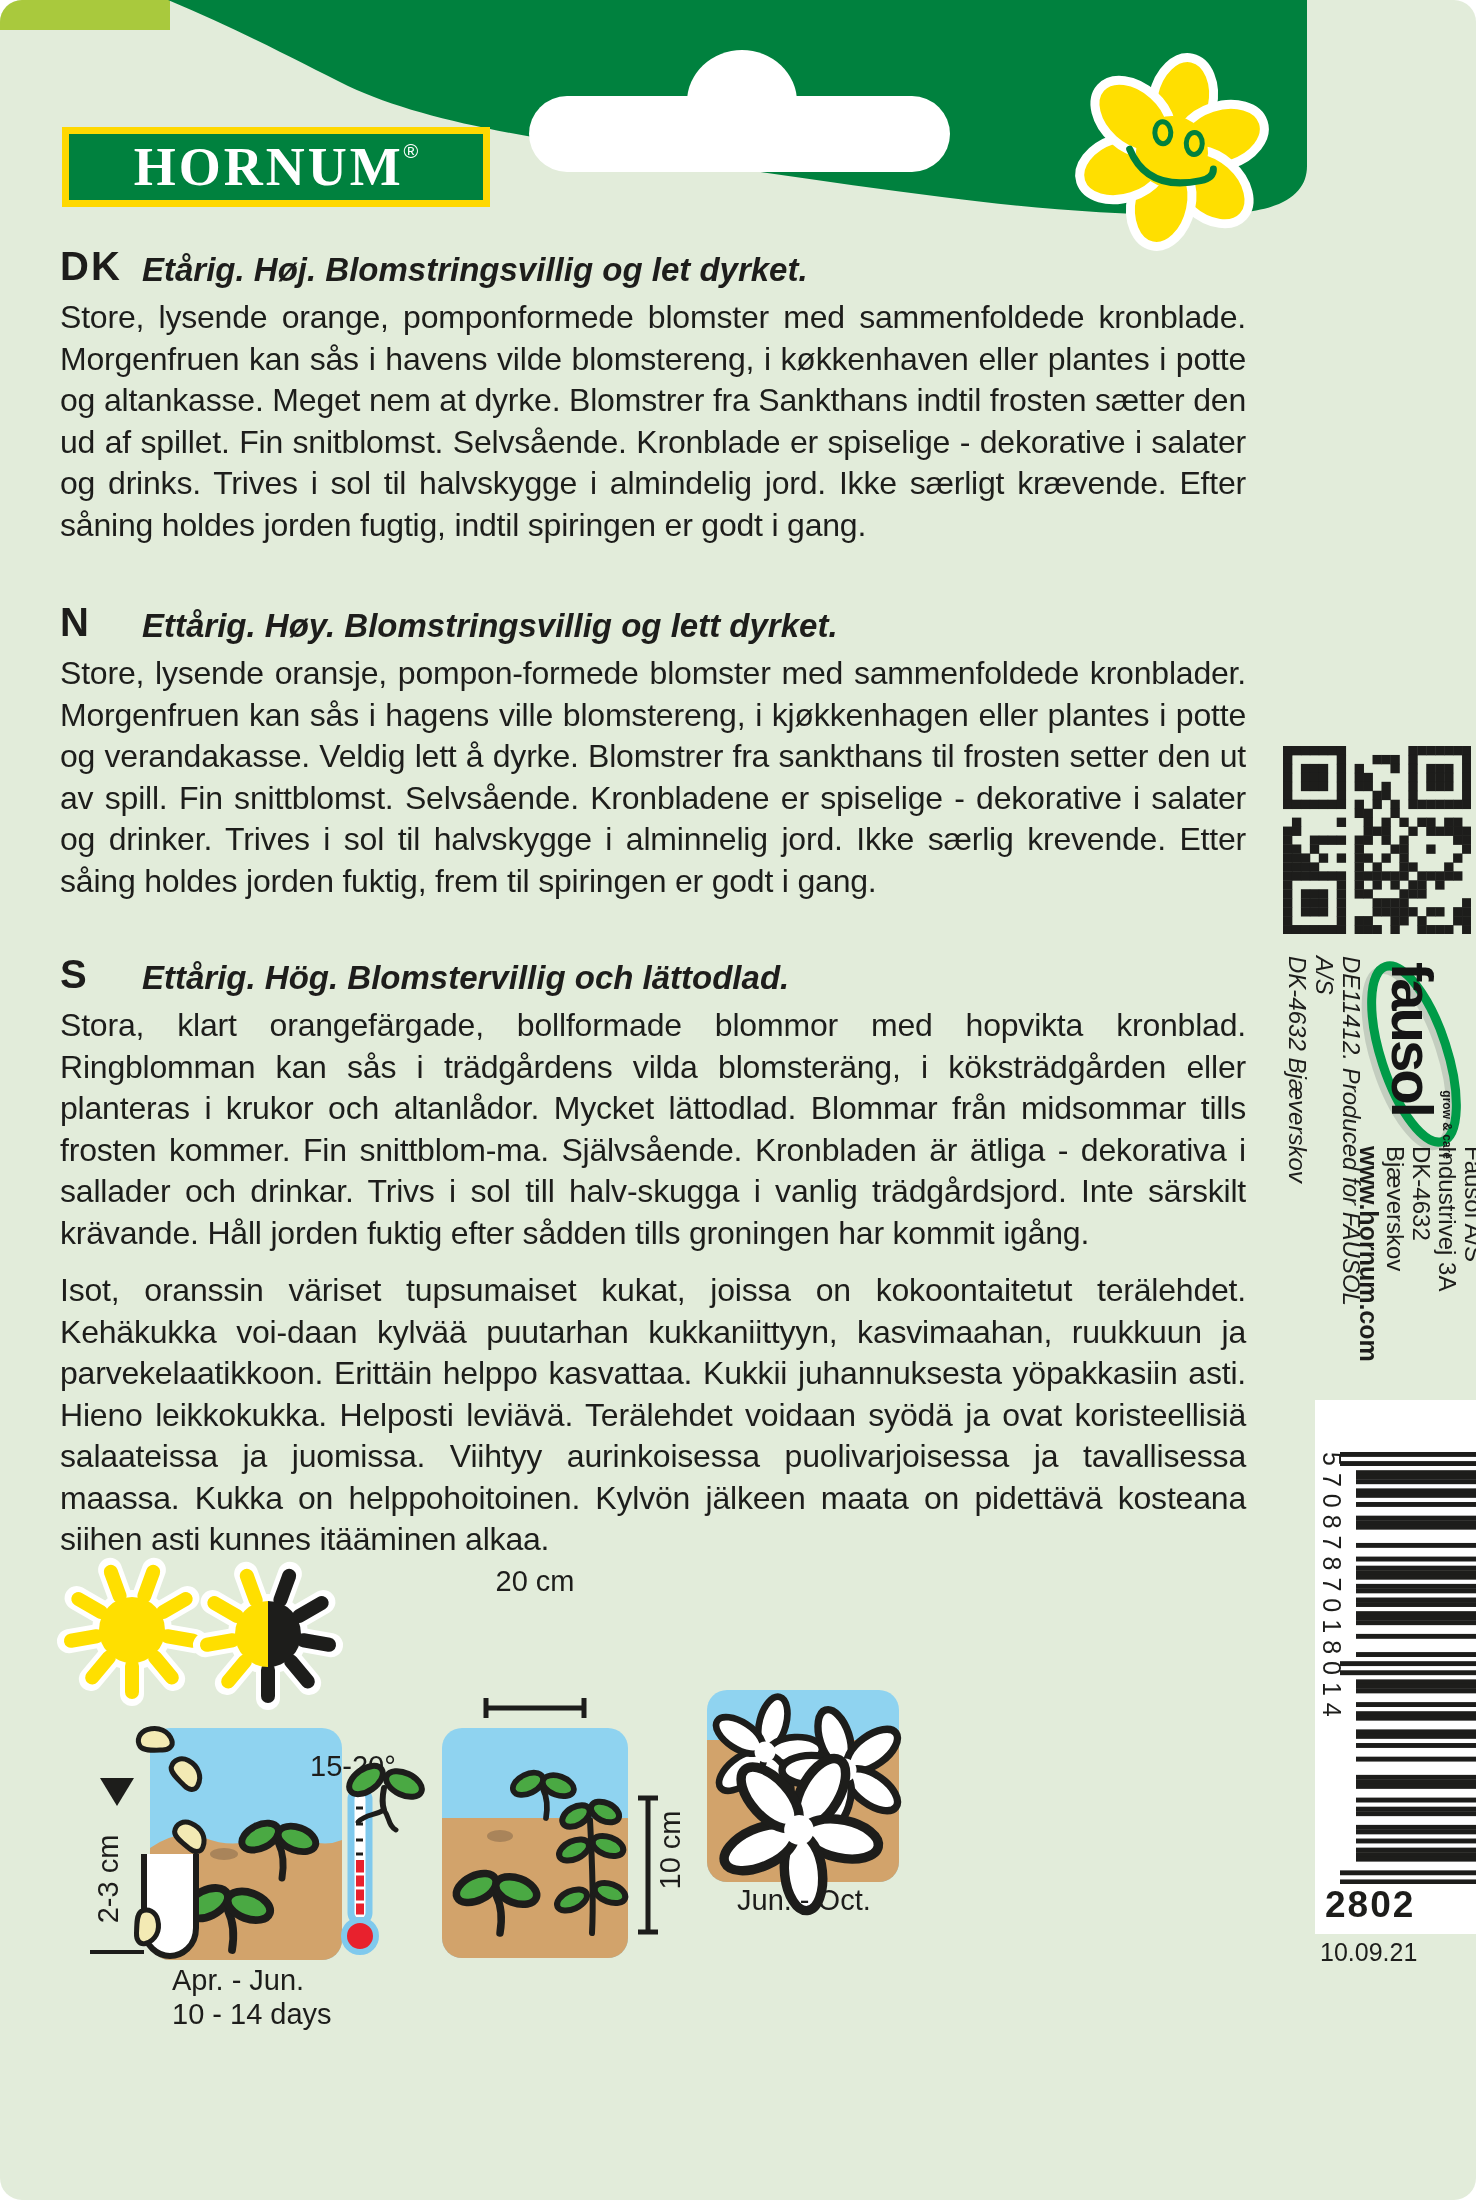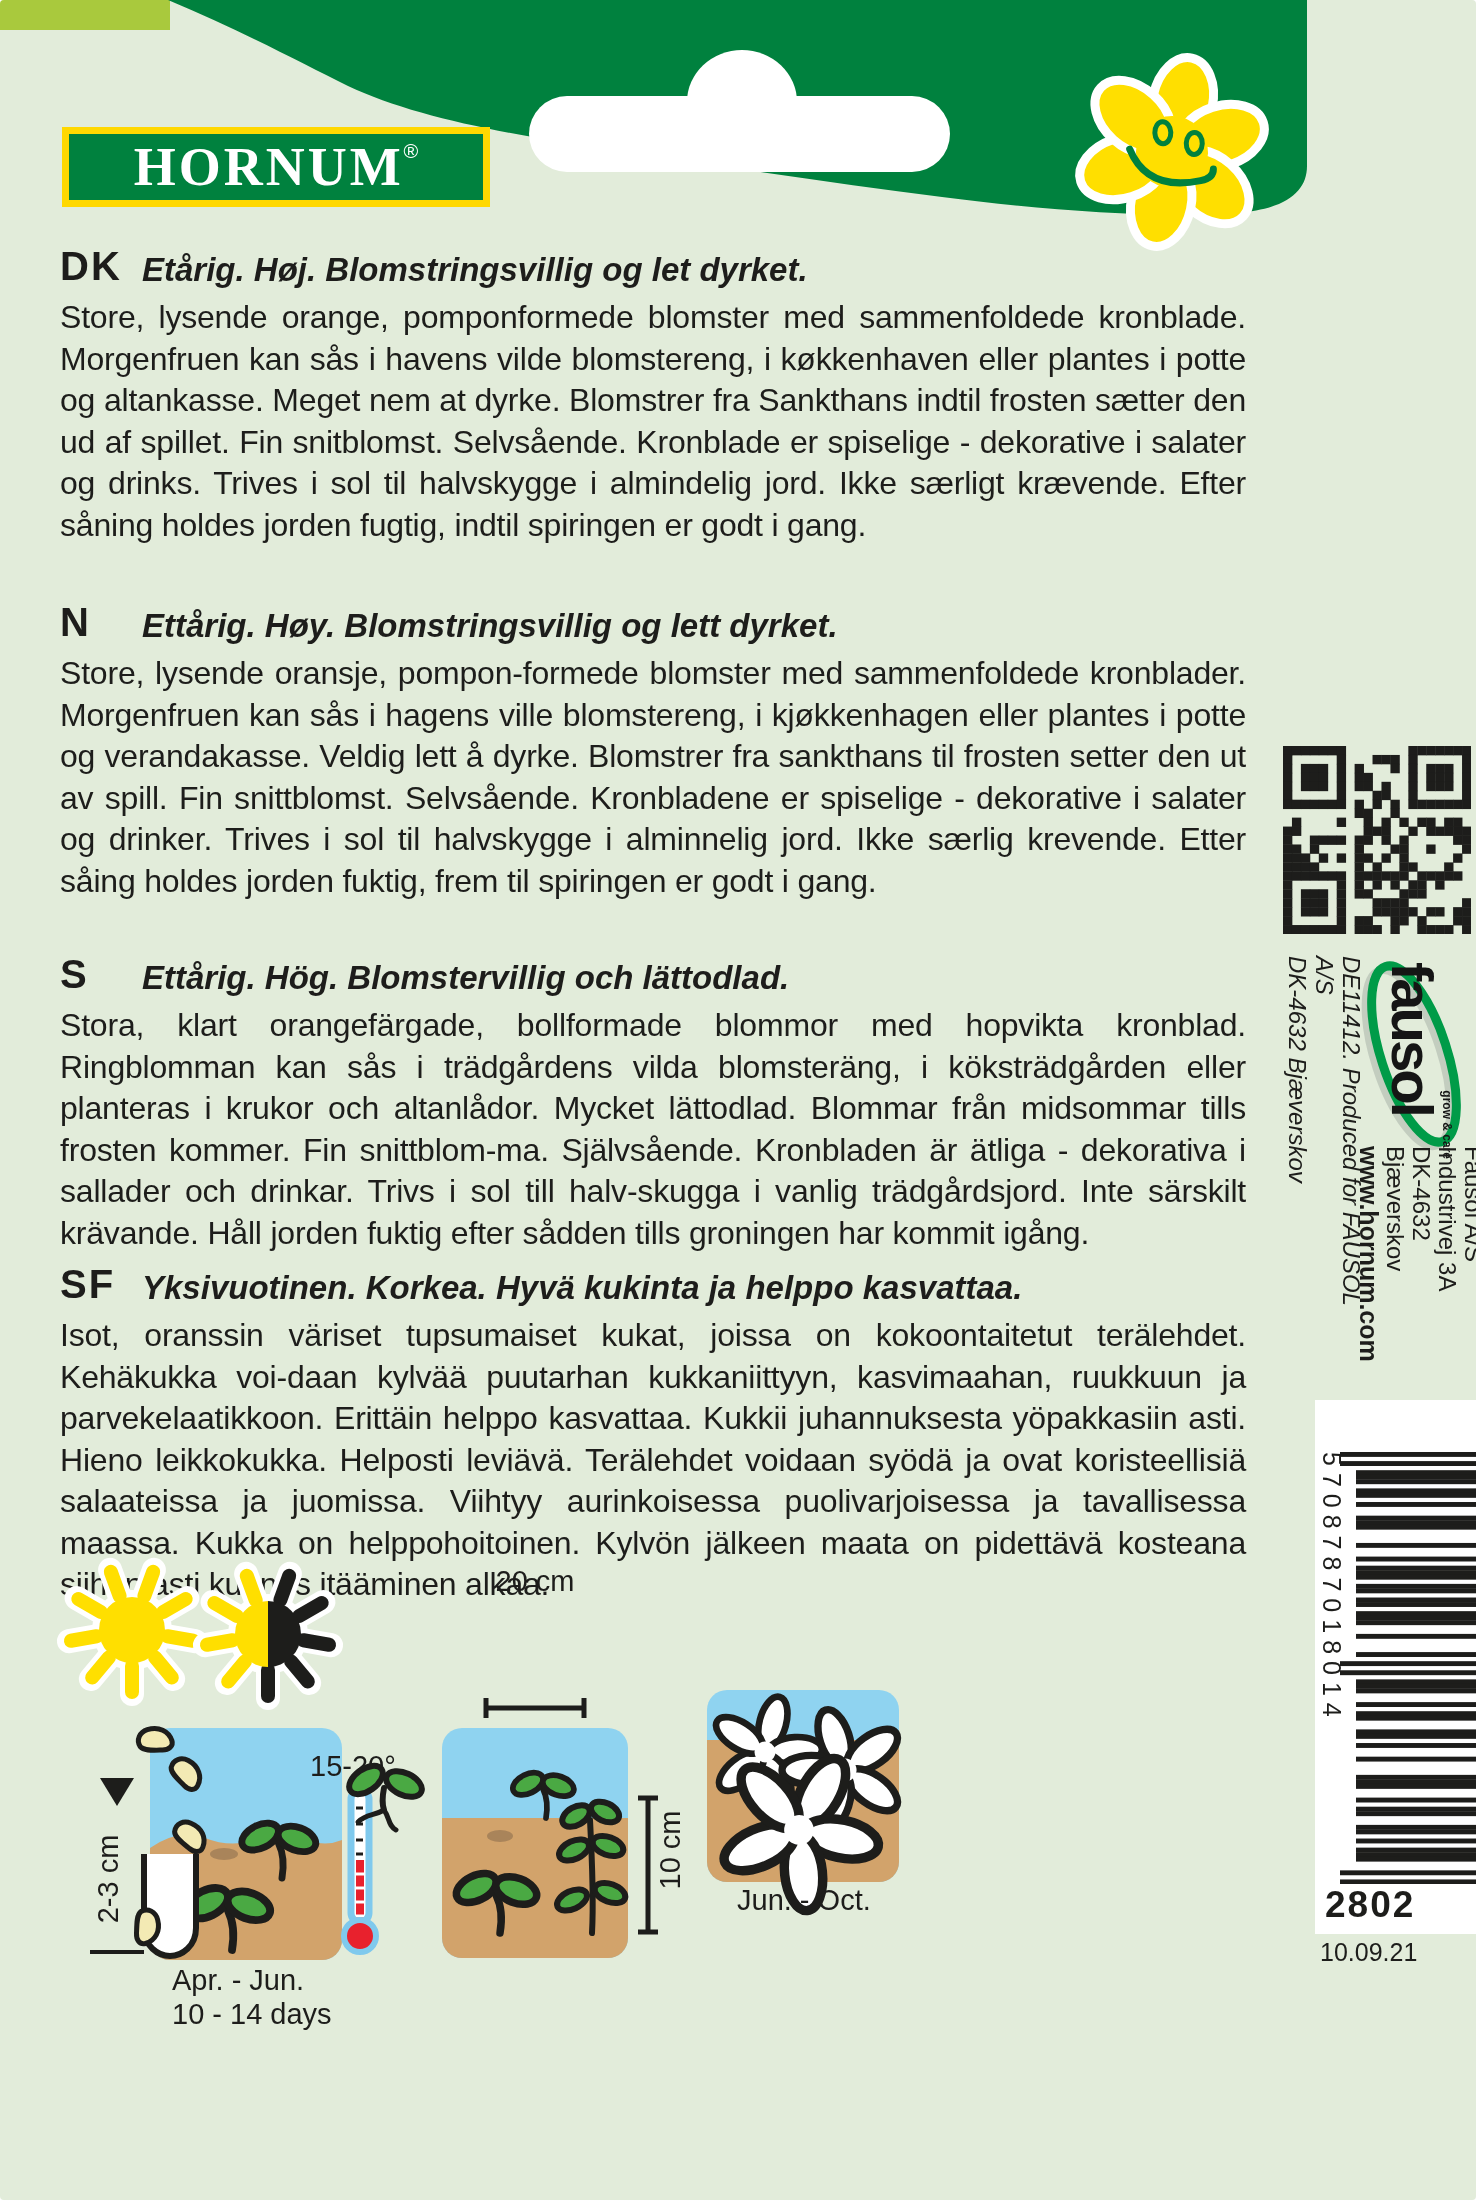--- a/index.html
+++ b/index.html
@@ -1,16 +1,16 @@
 <!DOCTYPE html>
 <html style="--bg: #e2ecda; --ink: #1d1d1b; --green: #00813e; --corner: #a9c93d; --logoyellow: #ffd800; --flower: #ffdf00; --sky: #8fd3f0; --soil: #d2a36b; --spot: #a9845a; --leaf: #4aa943; --seed: #f3eab4; --red: #e8212d; --thermblue: #7fc9ed; --swoosh: #009b48;"><head>
 <meta charset="utf-8">
 <style>
   html,body{margin:0;padding:0;background:#ffffff;font-family:"Liberation Sans",sans-serif;}
-  .packet{position:relative;width:1476px;height:2200px;background:var(--bg);overflow:hidden;border-radius:4px;color:var(--ink);}
+  .packet{position:relative;width:1476px;height:2200px;background:var(--bg);overflow:hidden;border-radius:22px;color:var(--ink);}
   .abs{position:absolute;}
   svg{display:block;}
   
   .sec{position:absolute;left:60px;width:1186px;}
   .sec-head{display:flex;align-items:flex-end;gap:20px;}
   .code{font-size:40px;font-weight:bold;letter-spacing:2px;min-width:62px;color:var(--ink);}
   .sec-title{font-size:33px;font-weight:bold;font-style:italic;color:var(--ink);}
   .body-text{margin-top:8px;font-size:32px;line-height:41.5px;text-align:justify;letter-spacing:-0.2px;color:var(--ink);}
   
   .brandbox{position:absolute;left:62px;top:127px;width:428px;height:80px;background:var(--logoyellow);padding:0;box-sizing:border-box;}
@@ -90,24 +90,20 @@
 
   <div class="sec" style="top:952px">
     <div class="sec-head">
       <span class="code">S</span>
       <span class="sec-title">Ettårig. Hög. Blomstervillig och lättodlad.</span>
     </div>
     <div class="body-text">Stora, klart orangefärgade, bollformade blommor med hopvikta kronblad. Ringblomman kan sås i trädgårdens vilda blomsteräng, i köksträdgården eller planteras i krukor och altanlådor. Mycket lättodlad. Blommar från midsommar tills frosten kommer. Fin snittblom-ma. Självsående. Kronbladen är ätliga - dekorativa i sallader och drinkar. Trivs i sol till halv-skugga i vanlig trädgårdsjord. Inte särskilt krävande. Håll jorden fuktig efter sådden tills groningen har kommit igång.</div>
   </div>
 
   <div class="sec" style="top:1262px">
-    <div class="sec-head">
-      <span class="code">SF</span>
-      <span class="sec-title">Yksivuotinen. Korkea. Hyvä kukinta ja helppo kasvattaa.</span>
-    </div>
     <div class="body-text">Isot, oranssin väriset tupsumaiset kukat, joissa on kokoontaitetut terälehdet. Kehäkukka voi-daan kylvää puutarhan kukkaniittyyn, kasvimaahan, ruukkuun ja parvekelaatikkoon. Erittäin helppo kasvattaa. Kukkii juhannuksesta yöpakkasiin asti. Hieno leikkokukka. Helposti leviävä. Terälehdet voidaan syödä ja ovat koristeellisiä salaateissa ja juomissa. Viihtyy aurinkoisessa puolivarjoisessa ja tavallisessa maassa. Kukka on helppohoitoinen. Kylvön jälkeen maata on pidettävä kosteana siihen asti kunnes itääminen alkaa.</div>
   </div>
 
   <div class="abs" style="left:1283px;top:746px;width:188px;height:188px">
     <svg id="qrsvg" width="188" height="188">
         <rect x="0" y="0" width="9.352380952380953" height="9.352380952380953" fill="#1d1d1b"></rect>
         <rect x="8.952380952380953" y="0" width="9.352380952380953" height="9.352380952380953" fill="#1d1d1b"></rect>
         <rect x="17.904761904761905" y="0" width="9.352380952380953" height="9.352380952380953" fill="#1d1d1b"></rect>
         <rect x="26.857142857142858" y="0" width="9.352380952380953" height="9.352380952380953" fill="#1d1d1b"></rect>
         <rect x="35.80952380952381" y="0" width="9.352380952380953" height="9.352380952380953" fill="#1d1d1b"></rect>

